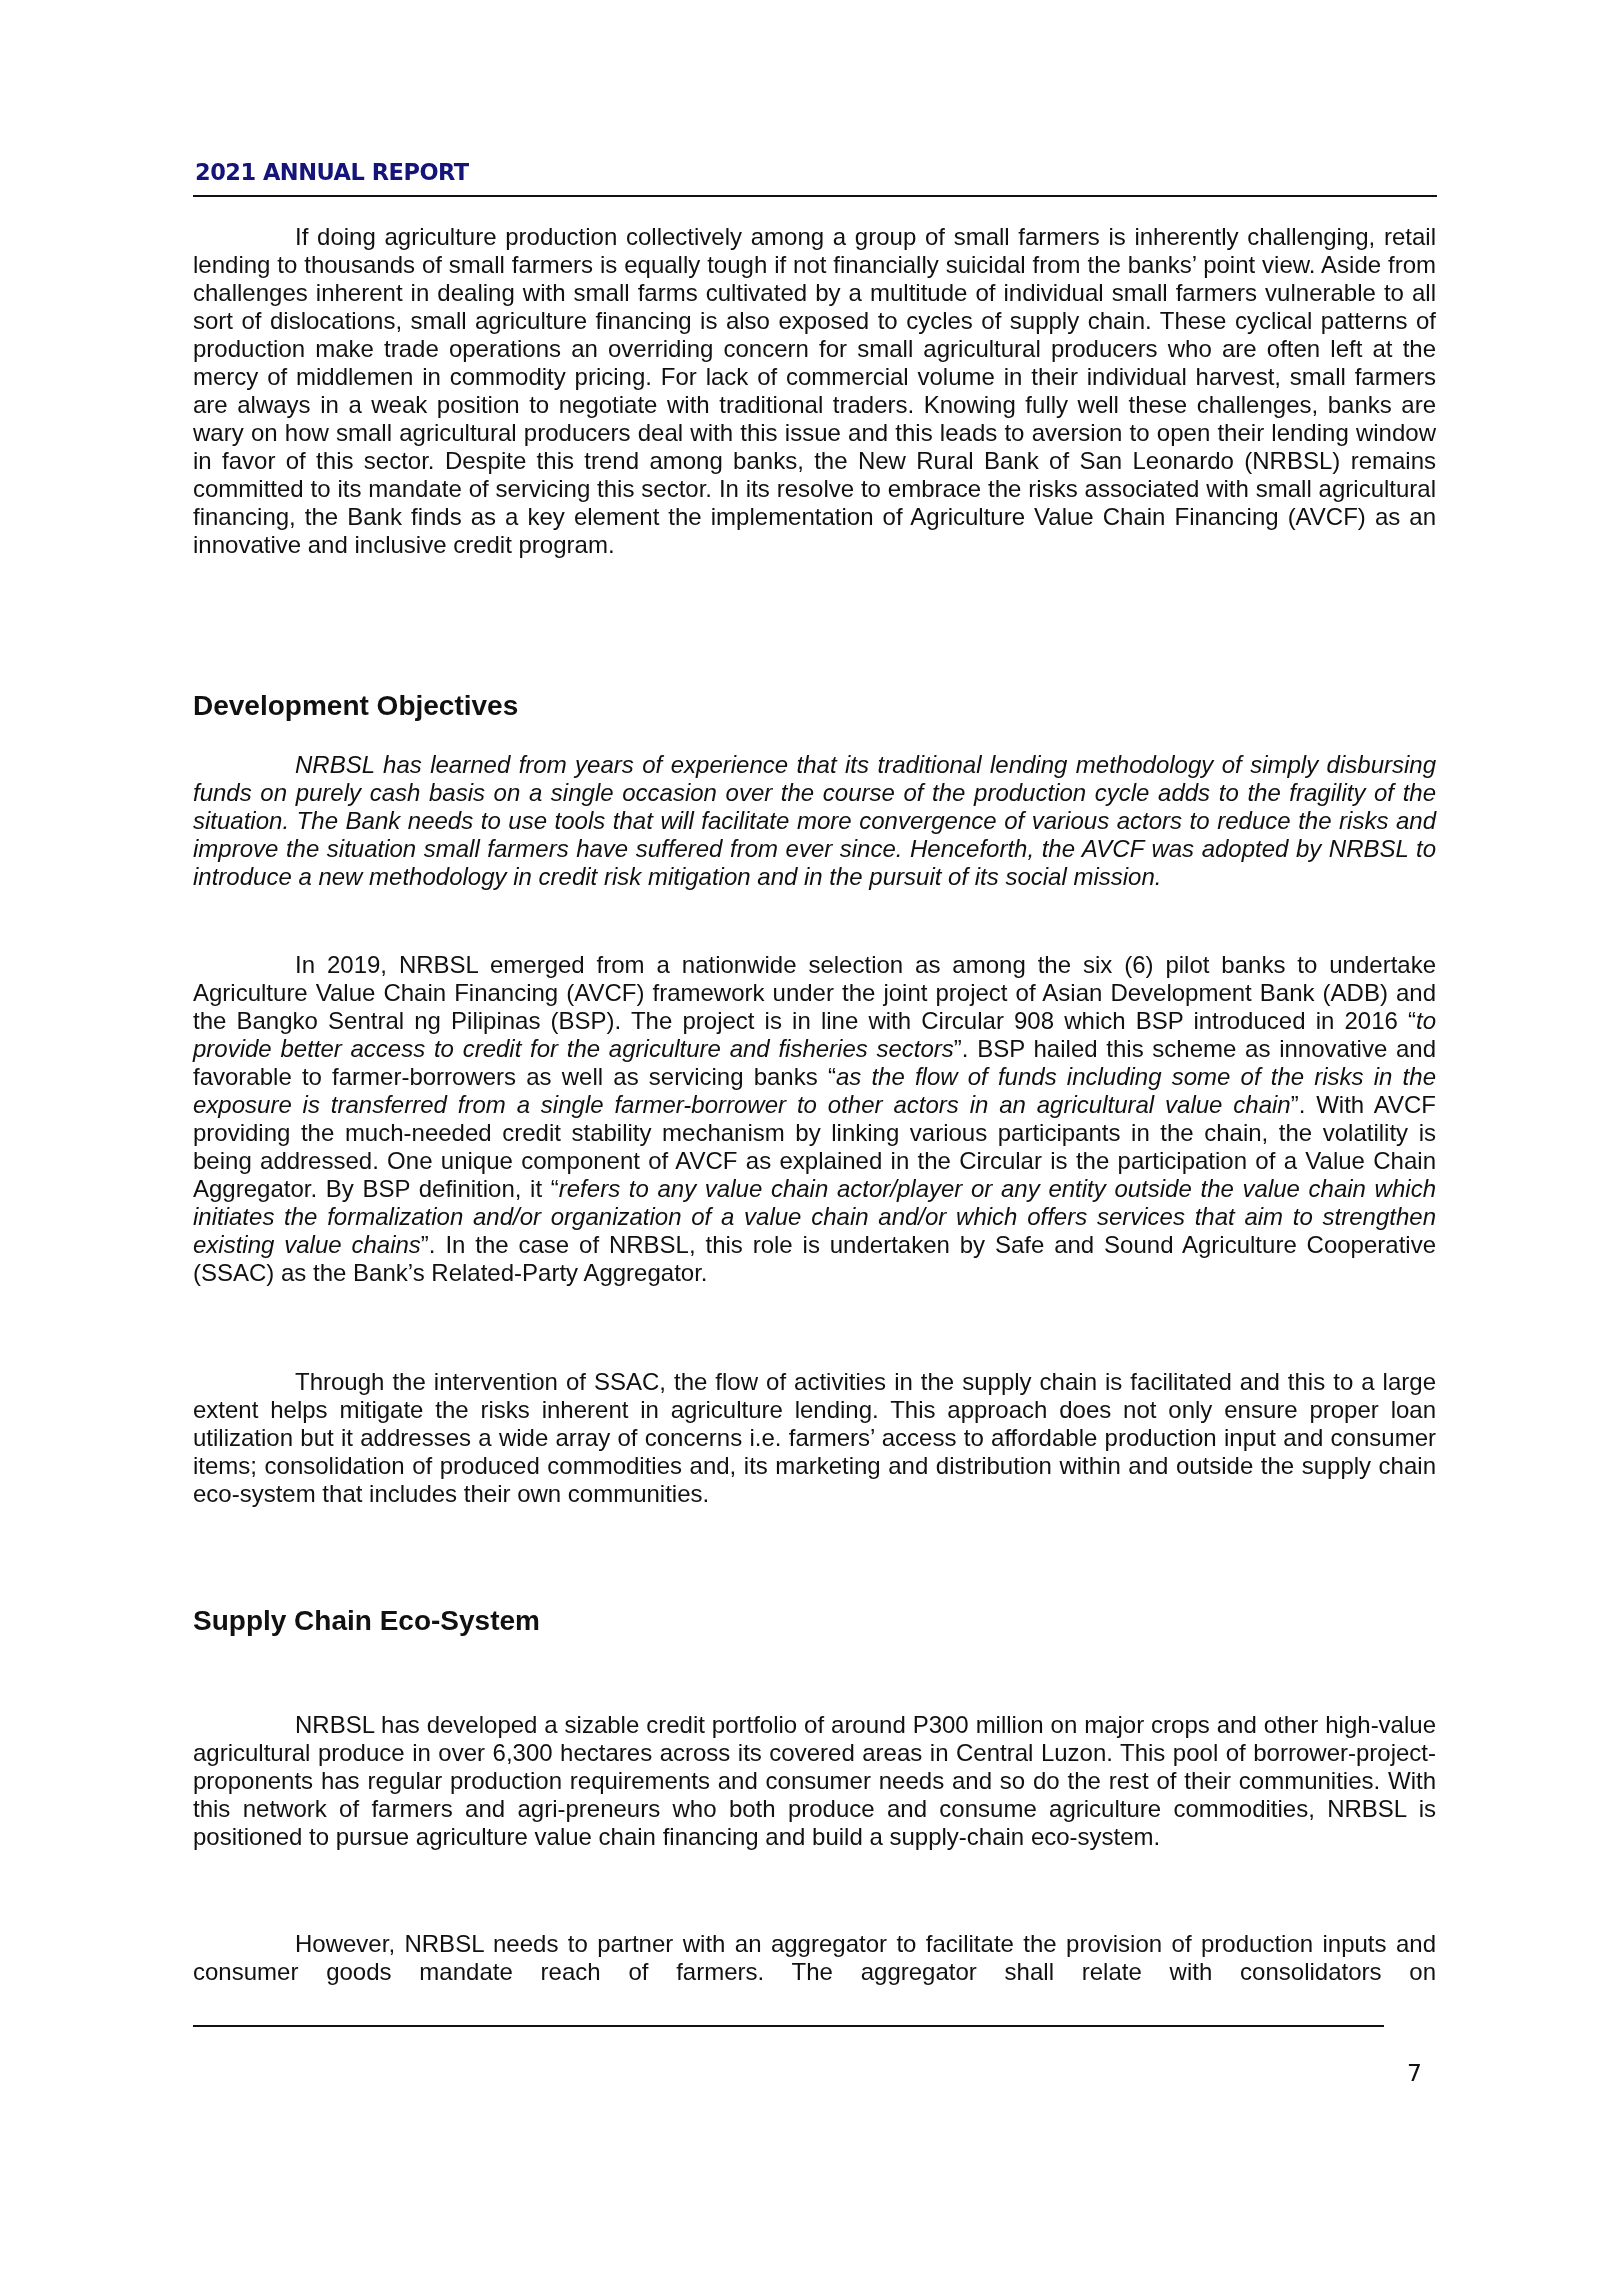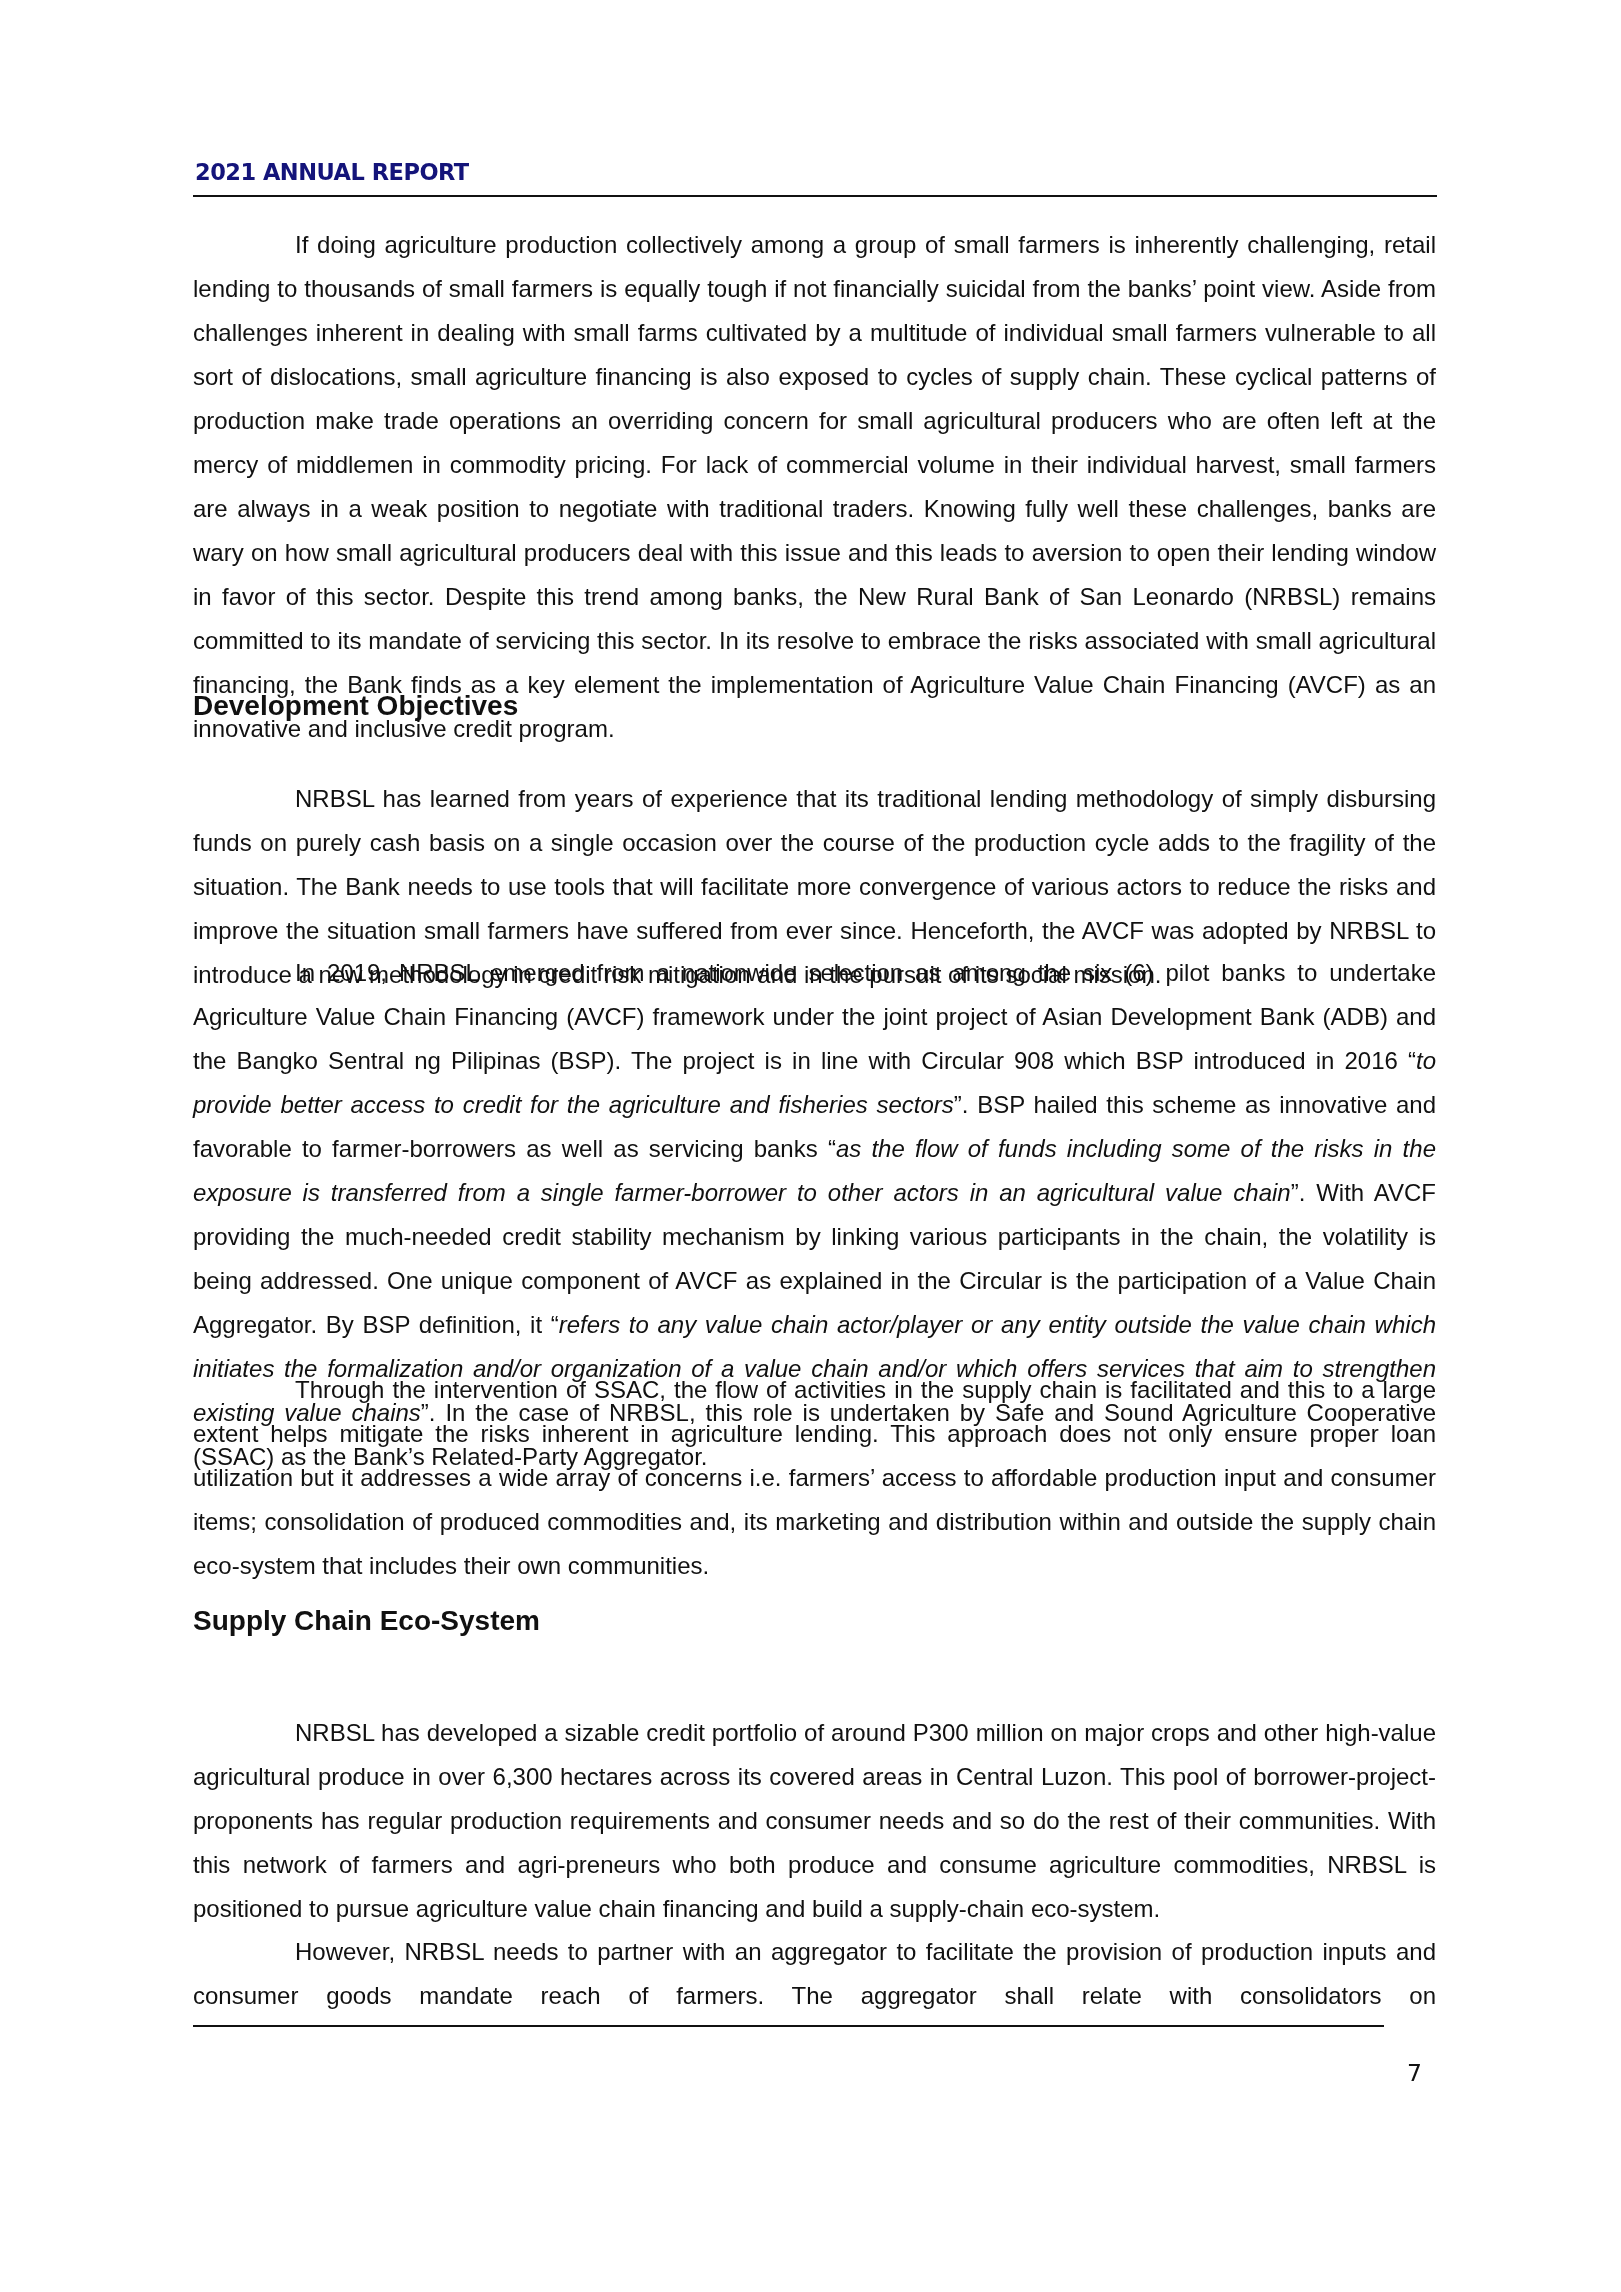--- a/index.html
+++ b/index.html
@@ -10,21 +10,21 @@
     position: absolute; left: 195px; top: 158px;
     font-family: "DejaVu Sans", sans-serif; font-weight: bold;
     font-size: 22.5px; letter-spacing: -0.5px; line-height: 29px;
     color: #14147a; white-space: nowrap;
   }
   .header-rule { position: absolute; left: 193px; top: 195px; width: 1244px; height: 2px; background: #111; }
 
   .body-text {
     position: absolute; left: 193px; width: 1243px;
     font-family: "Liberation Sans", sans-serif; font-size: 24px;
-    line-height: 44px; color: #111; text-align: justify;
+    line-height: 28px; color: #111; text-align: justify;
   }
   .body-text p { margin: 0; text-indent: 102px; }
   .body-text em { font-style: italic; }
 
   .section-heading {
     position: absolute; left: 193px;
     font-family: "Liberation Sans", sans-serif; font-weight: bold;
     font-size: 28px; line-height: 31px; color: #111; white-space: nowrap;
   }
 
@@ -47,21 +47,21 @@
 
   <div class="running-header">2021 ANNUAL REPORT</div>
   <div class="header-rule"></div>
 
   <div class="body-text" style="top:223px;">
     <p>If doing agriculture production collectively among a group of small farmers is inherently challenging, retail lending to thousands of small farmers is equally tough if not financially suicidal from the banks’ point view. Aside from challenges inherent in dealing with small farms cultivated by a multitude of individual small farmers vulnerable to all sort of dislocations, small agriculture financing is also exposed to cycles of supply chain. These cyclical patterns of production make trade operations an overriding concern for small agricultural producers who are often left at the mercy of middlemen in commodity pricing. For lack of commercial volume in their individual harvest, small farmers are always in a weak position to negotiate with traditional traders. Knowing fully well these challenges, banks are wary on how small agricultural producers deal with this issue and this leads to aversion to open their lending window in favor of this sector. Despite this trend among banks, the New Rural Bank of San Leonardo (NRBSL) remains committed to its mandate of servicing this sector. In its resolve to embrace the risks associated with small agricultural financing, the Bank finds as a key element the implementation of Agriculture Value Chain Financing (AVCF) as an innovative and inclusive credit program.</p>
   </div>
 
   <div class="section-heading" style="top:690px;">Development Objectives</div>
 
-  <div class="body-text" style="top:777px;">
+  <div class="body-text" style="top:751px;font-style:italic;">
     <p>NRBSL has learned from years of experience that its traditional lending methodology of simply disbursing funds on purely cash basis on a single occasion over the course of the production cycle adds to the fragility of the situation. The Bank needs to use tools that will facilitate more convergence of various actors to reduce the risks and improve the situation small farmers have suffered from ever since. Henceforth, the AVCF was adopted by NRBSL to introduce a new methodology in credit risk mitigation and in the pursuit of its social mission.</p>
   </div>
 
   <div class="body-text" style="top:951px;">
     <p><span>In 2019, NRBSL emerged from a nationwide selection as among the six (6) pilot banks to undertake Agriculture Value Chain Financing (AVCF) framework under the joint project of Asian Development Bank (ADB) and the Bangko Sentral ng Pilipinas (BSP). The project is in line with Circular 908 which BSP introduced in 2016 “</span><em>to provide better access to credit for the agriculture and fisheries sectors</em><span>”. BSP hailed this scheme as innovative and favorable to farmer-borrowers as well as servicing banks “</span><em>as the flow of funds including some of the risks in the exposure is transferred from a single farmer-borrower to other actors in an agricultural value chain</em><span>”. With AVCF providing the much-needed credit stability mechanism by linking various participants in the chain, the volatility is being addressed.  One unique component of AVCF as explained in the Circular is the participation of a Value Chain Aggregator. By BSP definition, it “</span><em>refers to any value chain actor/player or any entity outside the value chain which initiates the formalization and/or organization of a value chain and/or which offers services that aim to strengthen existing value chains</em><span>”. In the case of NRBSL, this role is undertaken by Safe and Sound Agriculture Cooperative (SSAC) as the Bank’s Related-Party Aggregator.</span></p>
   </div>
 
   <div class="body-text" style="top:1368px;">
     <p>Through the intervention of SSAC, the flow of activities in the supply chain is facilitated and this to a large extent helps mitigate the risks inherent in agriculture lending.  This approach does not only ensure proper loan utilization but it addresses a wide array of concerns i.e. farmers’ access to affordable production input and consumer items; consolidation of produced commodities and, its marketing and distribution within and outside the supply chain eco-system that includes their own communities.</p>
   </div>

